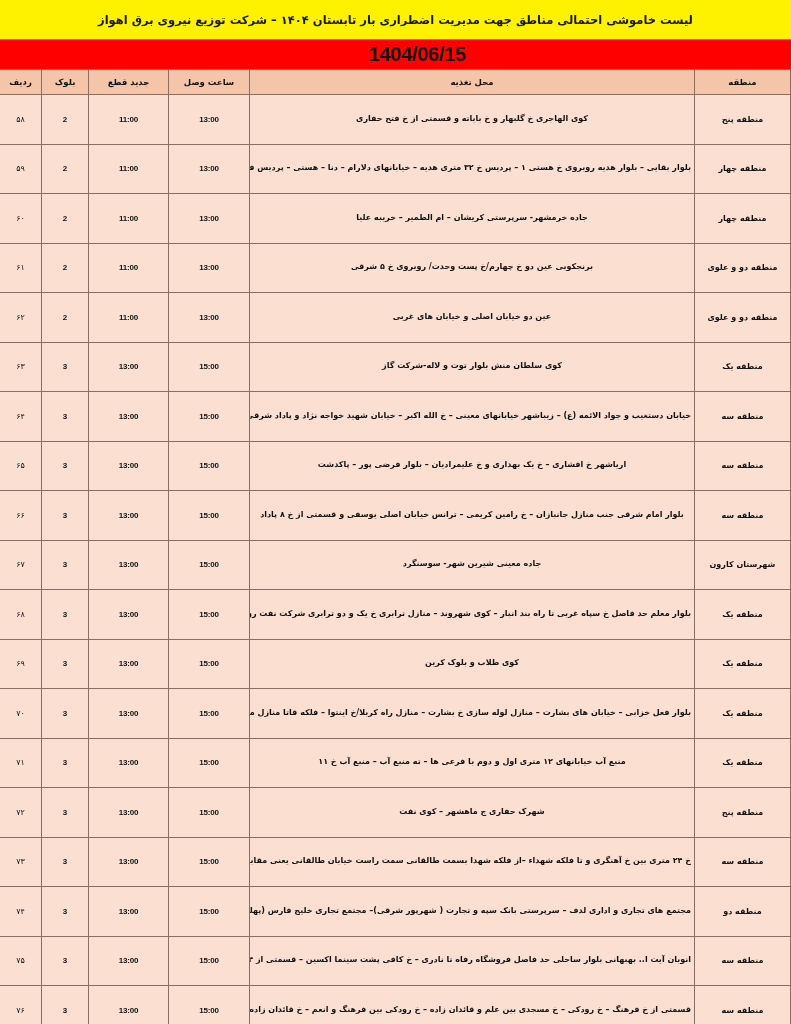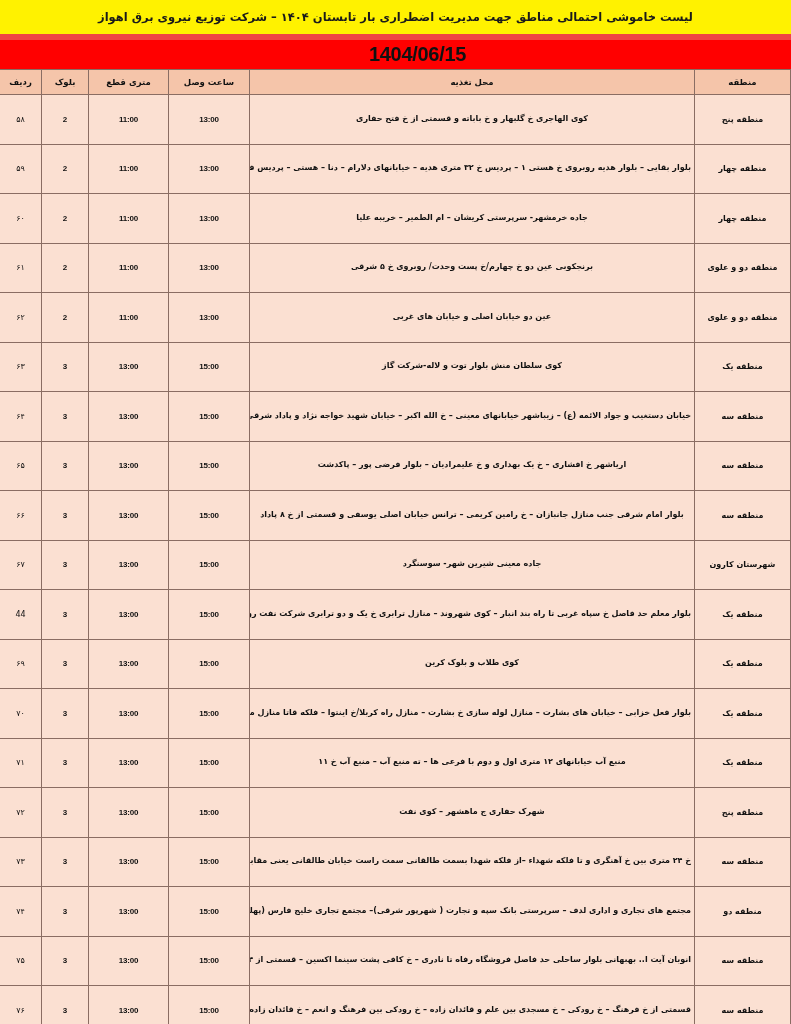--- a/index.html
+++ b/index.html
@@ -17,21 +17,21 @@
   }
 
   
   .title-banner {
     width: 791px;
     height: 40px;
     background: #FFF200;
     display: flex;
     align-items: center;
     justify-content: center;
-    border-bottom: 6px solid #ef4444;
+    border-bottom: 1px solid #ef4444;
   }
   .title-banner .title-text {
     font-size: 11.5px;
     font-weight: bold;
     color: #1a1a1a;
     letter-spacing: 0px;
     white-space: nowrap;
     direction: rtl;
   }
 
@@ -146,21 +146,21 @@
       <col class="c-vasl">
       <col class="c-ghat">
       <col class="c-blok">
       <col class="c-radif">
     </colgroup>
     <thead>
       <tr>
         <th>منطقه</th>
         <th>محل تغذیه</th>
         <th>ساعت وصل</th>
-        <th>متری قطع</th>
+        <th>جدید قطع</th>
         <th>بلوک</th>
         <th>ردیف</th>
       </tr>
     </thead>
     <tbody id="table-body">
         <tr>
           <td class="cell-mantaqe">منطقه پنج</td>
           <td class="cell-mahal">کوی الهاجری خ گلبهار و خ باباته و قسمتی از خ فتح حفاری</td>
           <td class="cell-time">13:00</td>
           <td class="cell-time">11:00</td>
@@ -238,21 +238,21 @@
           <td class="cell-time">13:00</td>
           <td class="cell-blok">3</td>
           <td class="cell-radif">۶۷</td>
         </tr>
         <tr>
           <td class="cell-mantaqe">منطقه یک</td>
           <td class="cell-mahal">بلوار معلم حد فاصل خ سپاه غربی تا راه بند انبار – کوی شهروند – منازل ترابری خ یک و دو ترابری شرکت نفت روبروی راه بند</td>
           <td class="cell-time">15:00</td>
           <td class="cell-time">13:00</td>
           <td class="cell-blok">3</td>
-          <td class="cell-radif">44</td>
+          <td class="cell-radif">۶۸</td>
         </tr>
         <tr>
           <td class="cell-mantaqe">منطقه یک</td>
           <td class="cell-mahal">کوی طلاب و بلوک کرین</td>
           <td class="cell-time">15:00</td>
           <td class="cell-time">13:00</td>
           <td class="cell-blok">3</td>
           <td class="cell-radif">۶۹</td>
         </tr>
         <tr>

